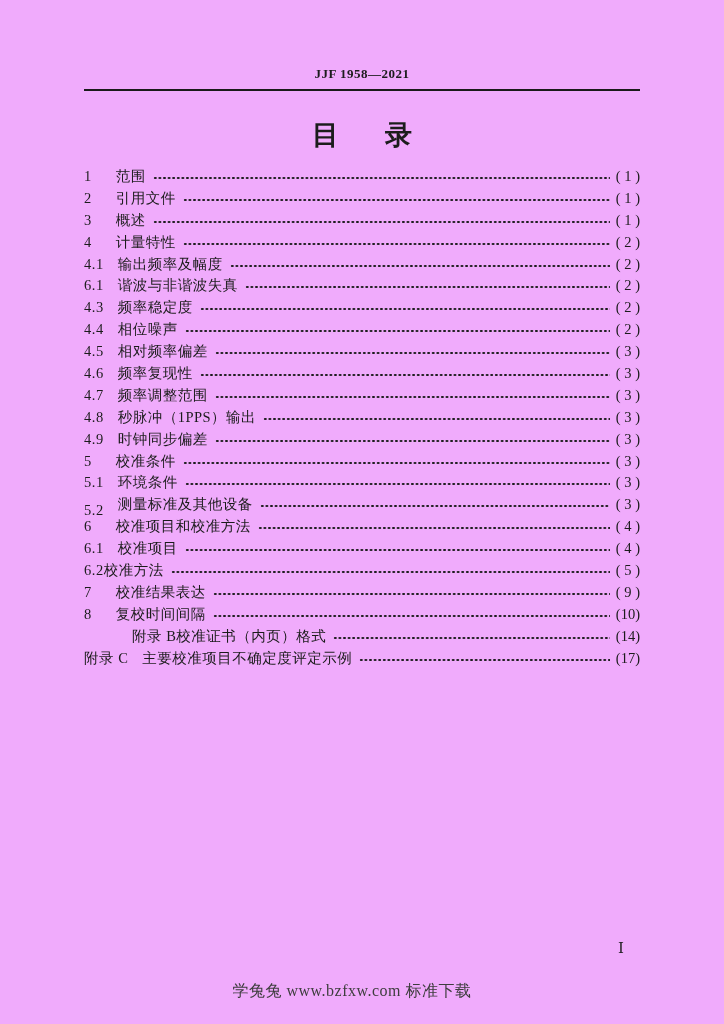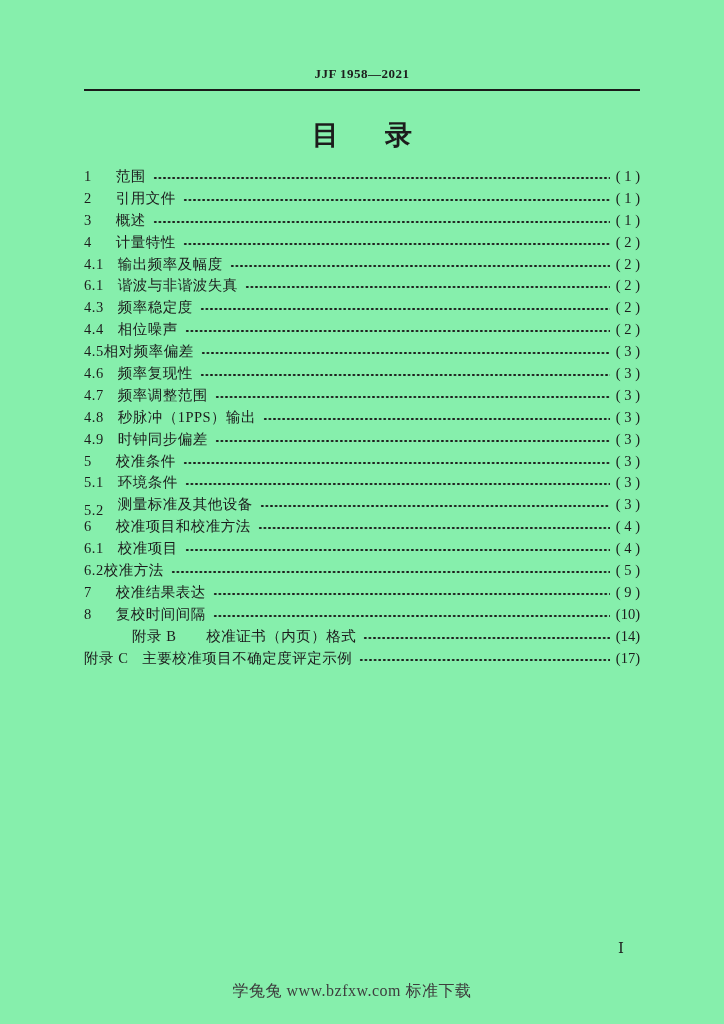--- a/index.html
+++ b/index.html
@@ -1,19 +1,19 @@
 <!DOCTYPE html>
 <html><head>
 <meta charset="utf-8">
 <style>
   html,body{margin:0;padding:0;background:#ffffff;}
   .page{
     position:relative;
     width:724px;height:1024px;
-    background:#86efac;
+    background:#f0abfc;
     font-family:"Liberation Serif","DejaVu Serif",serif;
     color:#1c1c1c;
     overflow:hidden;
   }
   .running-head{
     position:absolute;top:66px;left:0;width:100%;
     text-align:center;
     font-size:13px;font-weight:bold;letter-spacing:0.5px;
   }
   .head-rule{
@@ -113,21 +113,21 @@
       <span class="leader"></span>
       <span class="pg">( 2 )</span>
     </div>
       <div class="toc-row">
       <span class="num" style="margin-right: 14px;">4.4</span>
       <span class="title">相位噪声</span>
       <span class="leader"></span>
       <span class="pg">( 2 )</span>
     </div>
       <div class="toc-row">
-      <span class="num" style="">4.5</span>
+      <span class="num" style="margin-right: 14px;">4.5</span>
       <span class="title">相对频率偏差</span>
       <span class="leader"></span>
       <span class="pg">( 3 )</span>
     </div>
       <div class="toc-row">
       <span class="num" style="margin-right: 14px; text-align: right;">4.6</span>
       <span class="title">频率复现性</span>
       <span class="leader"></span>
       <span class="pg">( 3 )</span>
     </div>
@@ -191,21 +191,21 @@
       <span class="leader"></span>
       <span class="pg">( 9 )</span>
     </div>
       <div class="toc-row">
       <span class="num" style="margin-right: 24px;">8</span>
       <span class="title">复校时间间隔</span>
       <span class="leader"></span>
       <span class="pg">(10)</span>
     </div>
       <div class="toc-row">
-      <span class="num" style="margin-right: 30px; padding-left: 48px;">附录 B</span>
+      <span class="num" style="margin-right: 0; padding-left: 48px;">附录 B</span>
       <span class="title">校准证书（内页）格式</span>
       <span class="leader"></span>
       <span class="pg">(14)</span>
     </div>
       <div class="toc-row">
       <span class="num" style="margin-right: 14px;">附录 C</span>
       <span class="title">主要校准项目不确定度评定示例</span>
       <span class="leader"></span>
       <span class="pg">(17)</span>
     </div>

